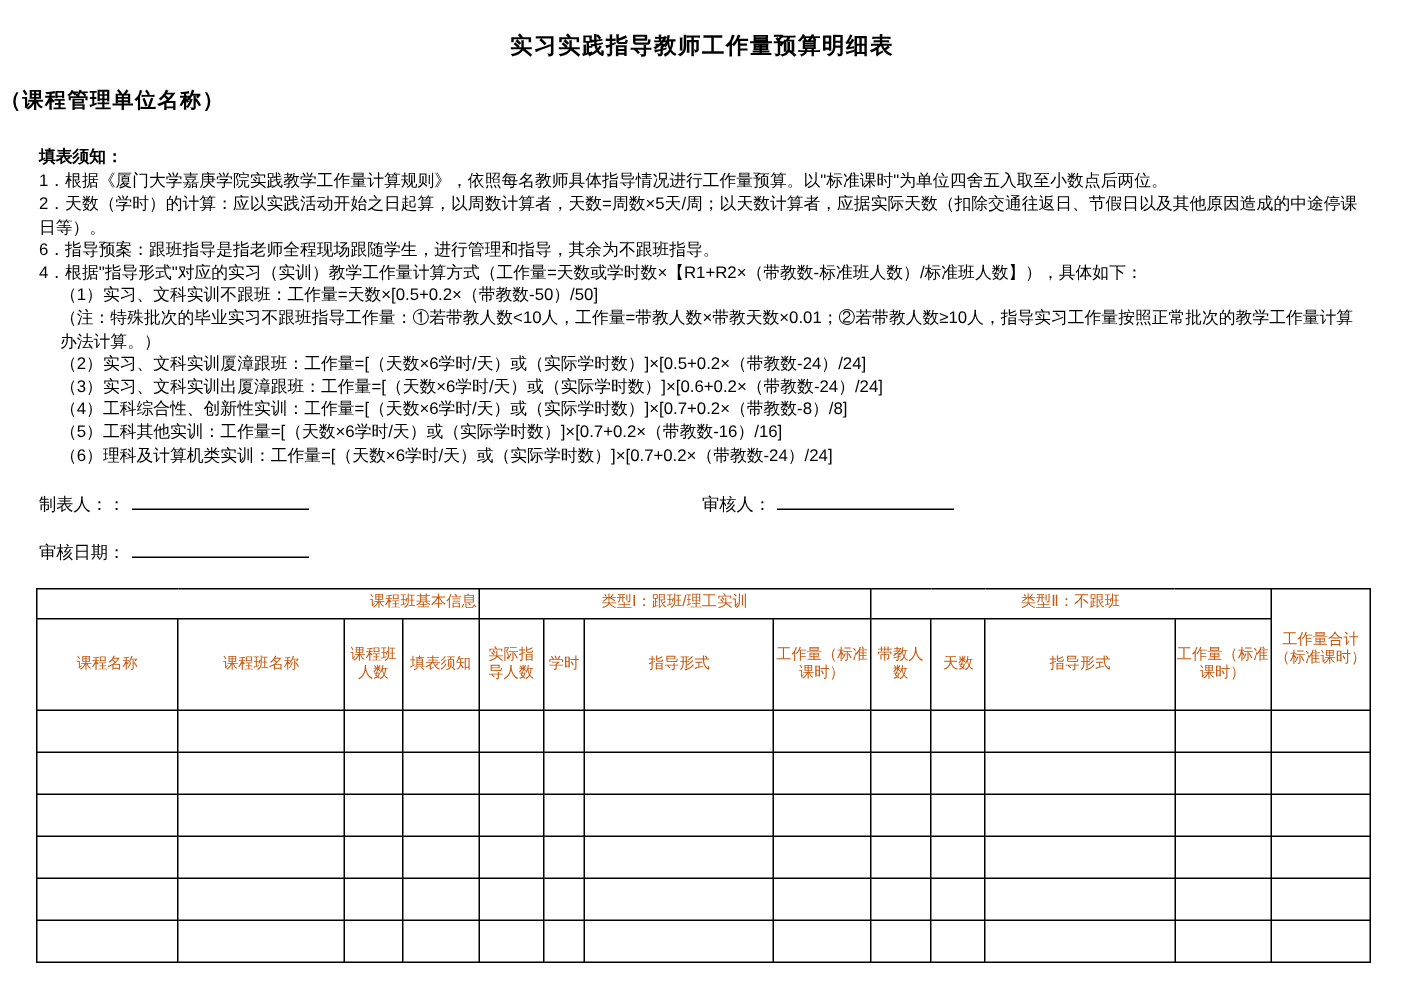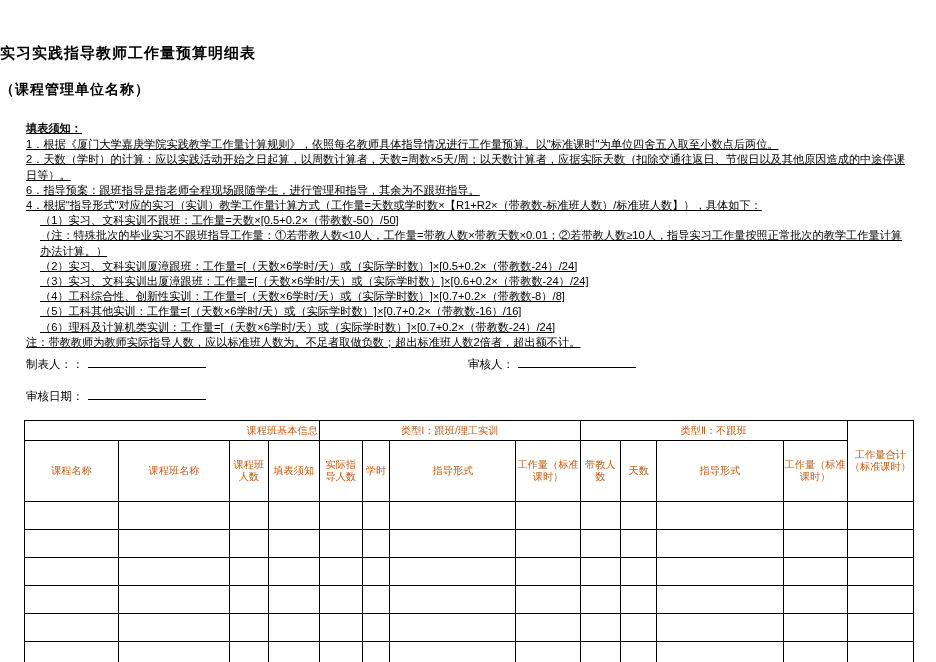--- a/index.html
+++ b/index.html
@@ -14,53 +14,52 @@
     color: #000000;
     overflow: hidden;
   }
   .page {
     position: relative;
     width: 936px;
     height: 662px;
     box-sizing: border-box;
   }
   .title {
-    text-align: left;
+    text-align: center;
     font-size: 15px;
     font-weight: bold;
-    margin-top: 44px;
+    margin-top: 21px;
     letter-spacing: 1px;
   }
   .subtitle {
     text-align: left;
     font-size: 14px;
     font-weight: bold;
     margin-top: 18px;
     letter-spacing: 1px;
   }
   .notes {
     margin: 22px 0 0 26px;
     width: 884px;
     font-size: 11.2px;
     line-height: 15.2px;
-    text-decoration: underline;
   }
   .notes-title {
     font-weight: bold;
     margin-bottom: 1px;
   }
   .notes p {
     margin: 0;
     padding: 0;
     white-space: pre-wrap;
   }
   .notes .ind1 { padding-left: 14px; }
   .notes .ind2 { padding-left: 14px; }
   .sign-block {
-    margin: 6px 0 0 26px;
+    margin: 16px 0 0 26px;
     width: 884px;
     font-size: 11.5px;
   }
   .sign-row {
     display: flex;
     margin-bottom: 16px;
   }
   .sign-cell {
     width: 50%;
     display: flex;
@@ -119,21 +118,20 @@
     <p>2．天数（学时）的计算：应以实践活动开始之日起算，以周数计算者，天数=周数×5天/周；以天数计算者，应据实际天数（扣除交通往返日、节假日以及其他原因造成的中途停课日等）。</p>
     <p>6．指导预案：跟班指导是指老师全程现场跟随学生，进行管理和指导，其余为不跟班指导。</p>
     <p>4．根据"指导形式"对应的实习（实训）教学工作量计算方式（工作量=天数或学时数×【R1+R2×（带教数-标准班人数）/标准班人数】），具体如下：</p>
     <p class="ind1">（1）实习、文科实训不跟班：工作量=天数×[0.5+0.2×（带教数-50）/50]</p>
     <p class="ind2">（注：特殊批次的毕业实习不跟班指导工作量：①若带教人数&lt;10人，工作量=带教人数×带教天数×0.01；②若带教人数≥10人，指导实习工作量按照正常批次的教学工作量计算办法计算。）</p>
     <p class="ind1">（2）实习、文科实训厦漳跟班：工作量=[（天数×6学时/天）或（实际学时数）]×[0.5+0.2×（带教数-24）/24]</p>
     <p class="ind1">（3）实习、文科实训出厦漳跟班：工作量=[（天数×6学时/天）或（实际学时数）]×[0.6+0.2×（带教数-24）/24]</p>
     <p class="ind1">（4）工科综合性、创新性实训：工作量=[（天数×6学时/天）或（实际学时数）]×[0.7+0.2×（带教数-8）/8]</p>
     <p class="ind1">（5）工科其他实训：工作量=[（天数×6学时/天）或（实际学时数）]×[0.7+0.2×（带教数-16）/16]</p>
     <p class="ind1">（6）理科及计算机类实训：工作量=[（天数×6学时/天）或（实际学时数）]×[0.7+0.2×（带教数-24）/24]</p>
-    <p>注：带教教师为教师实际指导人数，应以标准班人数为。不足者取做负数；超出标准班人数2倍者，超出额不计。</p>
   </div>
 
   <div class="sign-block">
     <div class="sign-row">
       <div class="sign-cell">
         <span class="sign-label">制表人：：</span>
         <span class="sign-line"></span>
       </div>
       <div class="sign-cell">
         <span class="sign-label">审核人：</span>

